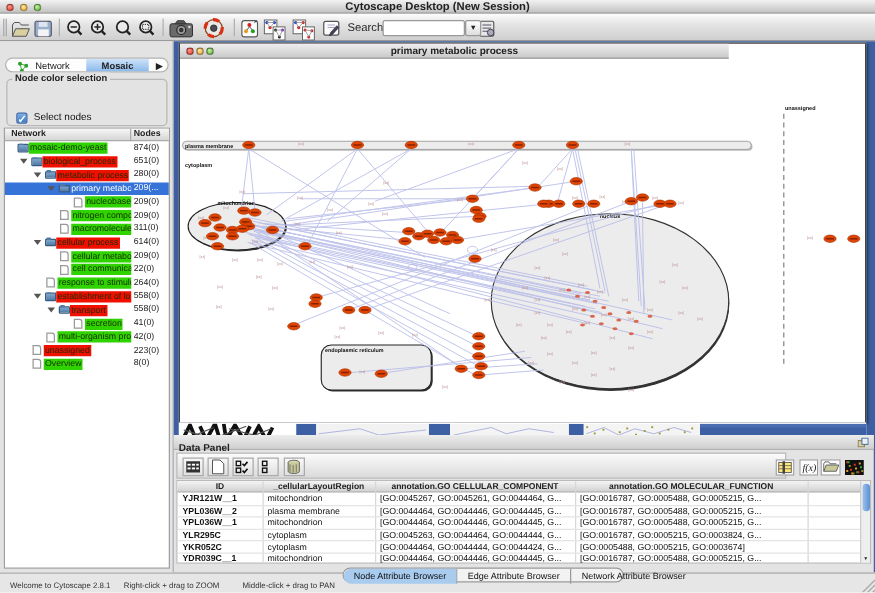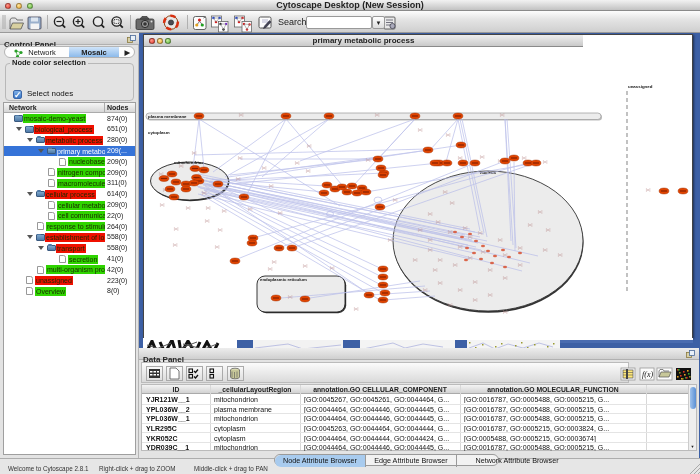--- a/index.html
+++ b/index.html
@@ -82,21 +82,21 @@
 .dtrow .c2 { left:72px; width:84px; }
 .dtrow .c3 { left:162px; width:154px; }
 .dtrow .c4 { left:322px; width:180px; }
 .dtcol { position:absolute; top:0; width:1px; height:65px; background:#d8d8d8; }
 #dtscroll { position:absolute; right:0; top:0; width:8px; height:65px; background:#eee; border-left:1px solid #ccc; font-size:4px; text-align:center; color:#222; }
 
 #btabs { left:274px; top:454px; width:225px; height:12px; background:#f2f2f2; border:1px solid #9a9a9a; border-radius:6px; font-size:7.2px; color:#111; }
 #btabs div { position:absolute; top:0; height:12px; line-height:11px; text-align:center; }
 #btab1 { left:0; width:91px; background:#a8cbee; border-right:1px solid #9a9a9a; border-radius:6px 0 0 6px; }
 #btab2 { left:91px; width:91px; border-right:1px solid #9a9a9a; }
-#btab3 { left:196px; width:92px; border-radius:0 6px 6px 0; }
+#btab3 { left:186px; width:92px; border-radius:0 6px 6px 0; }
 
 #statusbar { left:0; top:458px; width:700px; height:16px; background:#e6e6e6; border-top:1px solid #adadad; font-size:6.3px; color:#333; }
 #statusbar span { position:absolute; top:6px; }
 </style>
 </head>
 <body>
 <div class="abs" id="titlebar">
   <div class="light" style="left:5px; background:radial-gradient(circle at 35% 30%,#ff9a8a,#e83a30);"></div>
   <div class="light" style="left:16px; background:radial-gradient(circle at 35% 30%,#ffe9a0,#f0a830);"></div>
   <div class="light" style="left:27px; background:radial-gradient(circle at 35% 30%,#c8f0a0,#62b93c);"></div>
@@ -166,25 +166,20 @@
 <rect x="384" y="6" width="11" height="12" rx="1" fill="#e8e8e8" stroke="#555" stroke-width="0.9"></rect>
 <path d="M386,9 h7 M386,11.5 h7 M386,14 h5" stroke="#556" stroke-width="0.8"></path>
 <circle cx="392.5" cy="15" r="2.6" fill="#aab" stroke="#334" stroke-width="0.7"></circle>
 </svg>
   <div class="abs" id="searchlbl">Search:</div>
   <div class="abs" id="searchbox"></div>
   <div class="abs" id="searchdrop">▼</div>
 </div>
 
 <div class="abs" id="leftpanel">
-  <div class="abs" id="cphead"><span>Control Panel</span>
-  <svg style="position:absolute;right:3px;top:2px;" width="9" height="8" xmlns="http://www.w3.org/2000/svg">
-        <rect x="0.5" y="2.5" width="5" height="5" fill="#d8d0a8" stroke="#8a7a40" stroke-width="0.8"></rect>
-        <rect x="3.5" y="0.5" width="5" height="5" fill="#e8f0f8" stroke="#4a6a9a" stroke-width="0.8"></rect>
-      </svg></div>
   <div class="abs" id="cptabs">
     <div class="tab" id="tabnet"><svg style="position:absolute;left:9px;top:2px;" width="9" height="9" xmlns="http://www.w3.org/2000/svg">
           <circle cx="2" cy="2" r="1.6" fill="#2aa02a"></circle>
           <circle cx="7" cy="3.5" r="1.6" fill="#2aa02a"></circle>
           <circle cx="3.5" cy="7.5" r="1.6" fill="#2aa02a"></circle>
           <path d="M2,2 L7,3.5 L3.5,7.5 Z" fill="none" stroke="#2aa02a" stroke-width="0.7"></path>
         </svg><span style="margin-left:10px;">Network</span></div>
     <div class="tab" id="tabmos">Mosaic</div>
     <div class="tab" id="tabarr">▶</div>
   </div>

